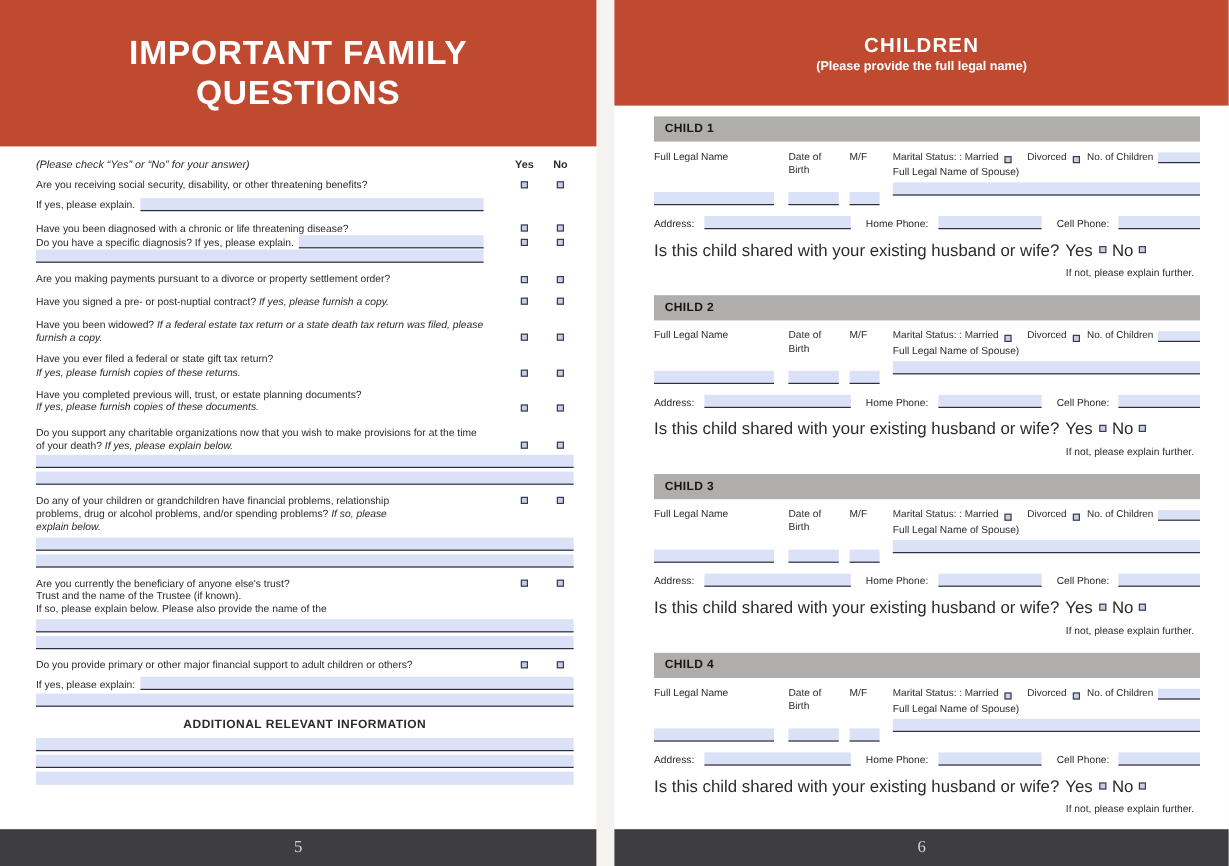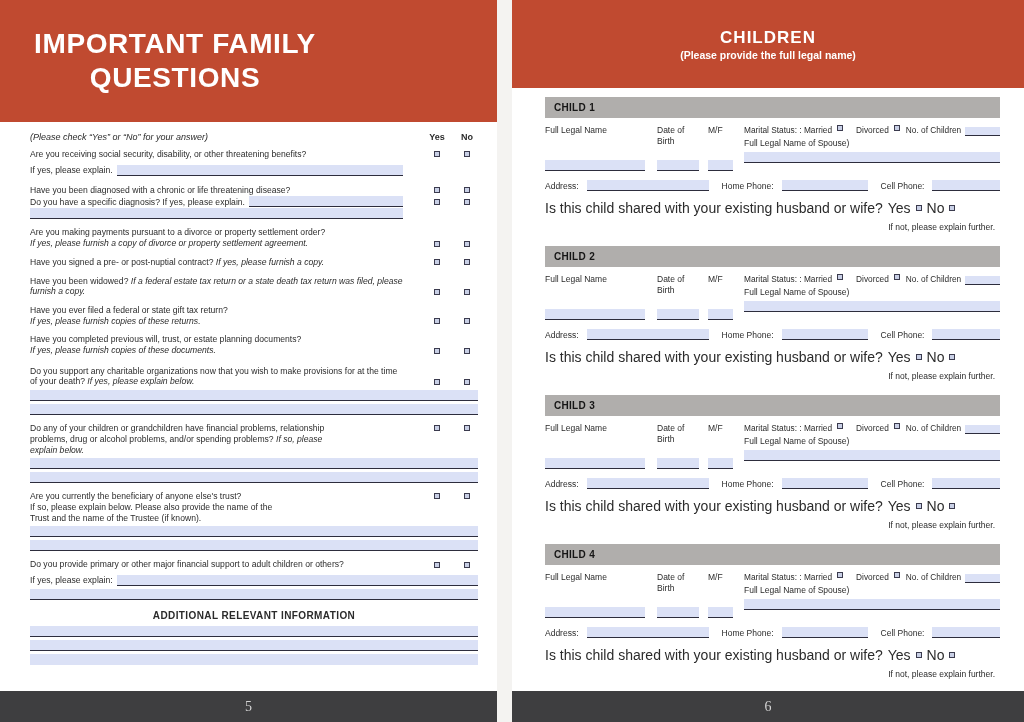--- a/index.html
+++ b/index.html
@@ -8,21 +8,21 @@
     width:1024px; height:722px; position:relative;
     background:#f4f3f1; font-family:"Liberation Sans", sans-serif; color:#2b2b2b;
     overflow:hidden;
   }
   .page { position:absolute; top:0; height:722px; background:#ffffff; }
   .page-left  { left:0;   width:497px; }
   .page-right { left:512px; width:512px; }
 
   
   .banner { background:#C04A30; color:#fff; }
-  .banner-left { height:122px; display:flex; align-items:center; }
+  .banner-left { height:122px; display:flex; align-items:center; justify-content:center; }
   .banner-left .big-title {
     margin:0; font-size:28px; font-weight:800; letter-spacing:.6px;
     text-align:center; line-height:1.22; width:350px;
   }
   .banner-right { height:88px; display:flex; flex-direction:column; align-items:center; justify-content:center; padding-top:0; }
   .banner-right .r-title { margin:0; font-size:17px; font-weight:800; letter-spacing:1px; }
   .banner-right .r-sub   { margin:1px 0 0; font-size:10.5px; font-weight:700; }
 
   
   .content-left { padding:10px 0 0 30px; width:482px; }
@@ -51,21 +51,21 @@
   .child-header { background:#B0AEAC; height:21px; line-height:21px; padding-left:9px;
     font-weight:800; font-size:10px; color:#161616; letter-spacing:.3px; }
   .crow1 { display:flex; margin-top:7px; min-height:46px; }
   .ccol { display:flex; flex-direction:column; }
   .ccol .lab { font-size:8.5px; line-height:10.5px; }
   .ccol .bar { margin-top:auto; }
   .col-fln { width:100px; margin-right:12px; }
   .col-dob { width:42px;  margin-right:9px; }
   .col-mf  { width:25px;  margin-right:11px; }
   .col-right { flex:1; }
-  .ms-line { display:flex; align-items:flex-start; white-space:nowrap; font-size:8.3px; line-height:11px; }
+  .ms-line { display:flex; align-items:flex-end; white-space:nowrap; font-size:8.3px; line-height:11px; }
   .ms-line .cb { margin-left:5px; }
   .ms-line .sp1 { width:13px; } .ms-line .sp2 { width:6px; }
   .ms-line .mini-bar { flex:1; margin-left:4px; height:9px; }
   .spouse-lab { font-size:8.5px; line-height:11px; margin-top:2px; }
   .col-right .wide-bar { margin-top:3px; }
   .addr-row { display:flex; align-items:flex-end; margin-top:9px; font-size:8.5px; line-height:10.5px; }
   .addr-row .lbl { white-space:nowrap; padding-right:8px; }
   .addr-row .bar-addr { width:122px; margin-right:13px; }
   .addr-row .bar-home { width:86px;  margin-right:13px; }
   .addr-row .bar-cell { flex:1; }
@@ -134,21 +134,20 @@
         </div>
       <div class="cbcell">
           <span class="cb"></span>
         </div>
     </div>
     <div class="bar mt1 w373"></div>
 
     <div class="qgrid a-end mt8">
       <div class="qtext">
         <div>Are you making payments pursuant to a divorce or property settlement order?</div>
-        <div class="it">If yes, please furnish a copy of divorce or property settlement agreement.</div>
       </div>
       <div class="cbcell">
           <span class="cb"></span>
         </div>
       <div class="cbcell">
           <span class="cb"></span>
         </div>
     </div>
 
     <div class="qgrid mt8">
@@ -217,22 +216,22 @@
       <div class="cbcell">
           <span class="cb"></span>
         </div>
     </div>
     <div class="bar mt3 w448"></div>
     <div class="bar mt3 w448"></div>
 
     <div class="qgrid a-start mt8">
       <div class="qtext maxw305">
         <div>Are you currently the beneficiary of anyone else's trust?</div>
+        <div>Trust and the name of the Trustee (if known).</div>
         <div>If so, please explain below. Please also provide the name of the</div>
-        <div>Trust and the name of the Trustee (if known).</div>
       </div>
       <div class="cbcell">
           <span class="cb"></span>
         </div>
       <div class="cbcell">
           <span class="cb"></span>
         </div>
     </div>
     <div class="bar mt3 w448"></div>
     <div class="bar mt3 w448"></div>

